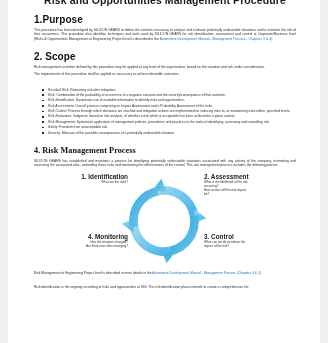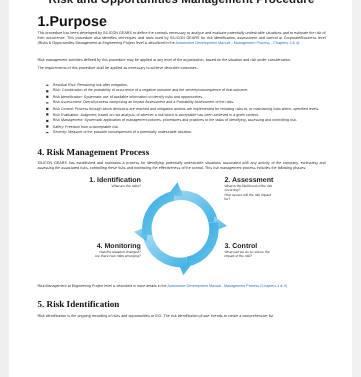--- a/index.html
+++ b/index.html
@@ -17,21 +17,21 @@
   .page-inner{position:absolute;left:0;top:-6px;width:312px;}
   .content{padding:0 24px 0 26px;}
 
   .doc-title{
     text-align:center;font-size:10.5px;font-weight:bold;color:#1b1b1b;
     letter-spacing:.1px;margin:0 0 9px 0;line-height:12px;
     white-space:nowrap;overflow:hidden;
   }
 
   h2.sec{
-    font-size:13px;font-weight:bold;color:#111;
+    font-size:10px;font-weight:bold;color:#111;
     margin:0 0 3.5px 0;line-height:9px;letter-spacing:.05px;
   }
   h2.sec.big{font-size:8.2px;font-family:Liberation Serif, serif;}
   .gap-md{height:8px;}
   .gap-lg{height:10px;}
 
   p.body{
     font-size:3.35px;line-height:4.5px;color:#2c2c2c;
     margin:0 0 3px 0;text-align:justify;letter-spacing:.02px;
   }
@@ -70,20 +70,21 @@
    <div class="page-inner">
     <div class="content">
 
       <div class="doc-title">Risk and Opportunities Management Procedure</div>
 
       <h2 class="sec">1.Purpose</h2>
       <p class="body"><span>This procedure has been developed by SILICON GEARS to define the controls necessary to analyse and evaluate potentially undesirable situations and to estimate the risk of their occurrence. This procedure also identifies techniques and tools used by SILICON GEARS for risk identification, assessment and control at Corporate/Business level (Risks &amp; Opportunities Management at Engineering Project level is described in the </span><span class="lnk">Automotive Development Manual - Management Process - Chapters 3 &amp; 4).</span></p>
 
       <div class="gap-md"></div>
 
+      <h2 class="sec">2.  Scope</h2>
       <p class="body">Risk management activities defined by this procedure may be applied at any level of the organization, based on the situation and risk under consideration.</p>
       <p class="body">The requirements of this procedure shall be applied as necessary to achieve desirable outcomes.</p>
 
       <div class="gap-md"></div>
 
       <ul class="defs">
         <li><i>Residual Risk:</i> <span>Remaining risk after mitigation.</span></li>
         <li><i>Risk:</i> <span>Combination of the probability of occurrence of a negative outcome and the severity/consequence of that outcome.</span></li>
         <li><i>Risk Identification:</i> <span>Systematic use of available information to identify risks and opportunities.</span></li>
         <li><i>Risk Assessment:</i> <span>Overall process comprising an Impact Assessment and a Probability Assessment of the risks.</span></li>
@@ -164,18 +165,17 @@
         <div class="sub">What can we do to reduce the</div>
         <div class="sub">impact of the risk?</div>
       </div>
     </div>
 
     <div class="content">
       <p class="foot"><span>Risk Management at Engineering Project level is described in more details in the </span><span class="lnk">Automotive Development Manual - Management Process</span><span class="lnk"> (Chapters 3 &amp; 4)</span></p>
 
       <div class="gap-lg"></div>
 
-      <h2 class="sec big">5. Risk Identification</h2>
       <p class="body">Risk identification is the ongoing recording of risks and opportunities at SIG. The risk identification phase intends to create a comprehensive list</p>
     </div>
    </div>
   </div>
 </div>
 
 </body></html>

